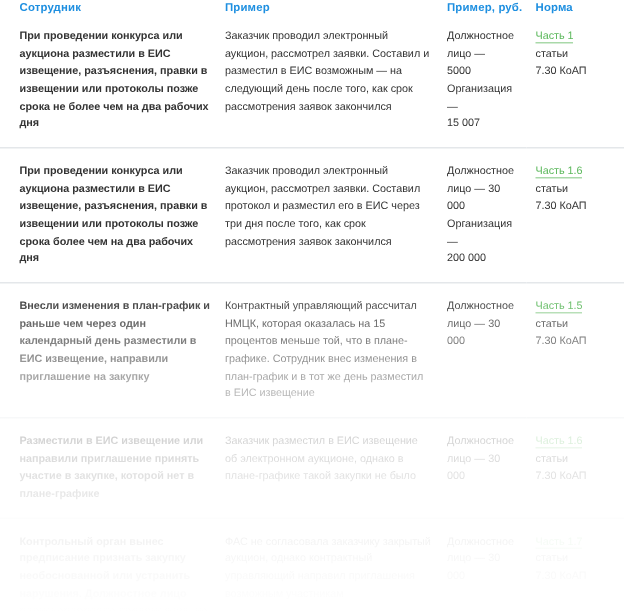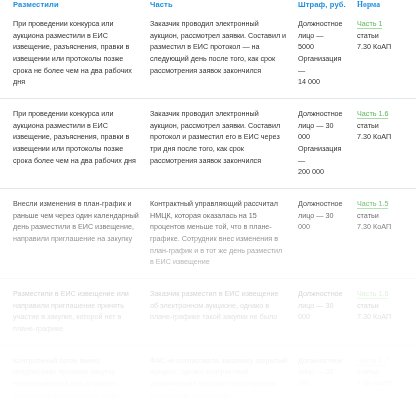--- a/index.html
+++ b/index.html
@@ -44,30 +44,30 @@
 
   thead th {
     font-size: 7.6px;
     font-weight: bold;
     color: #1e8fe0;
     padding: 9px 0 11px 0;
     line-height: 1.2;
     letter-spacing: 0.1px;
   }
   thead th.pad-l  { padding-left: 13px; }
-  thead th.pad-l2 { padding-left: 6px; font-family: Liberation Serif, serif; }
+  thead th.pad-l2 { padding-left: 6px; }
 
   tbody tr.data-row > td {
     border-top: 1px solid #e4e7ea;
     padding: 9px 10px 10px 0;
     font-size: 7.2px;
     line-height: 1.62;
     color: #333333;
   }
-  tbody tr.data-row > td.pad-l  { padding-left: 13px; }
+  tbody tr.data-row > td.pad-l  { padding-left: 13px; font-weight: bold; }
   tbody tr.data-row > td.pad-l2 { padding-left: 6px; }
   tbody tr.data-row:first-child > td { border-top: none; }
 
   td.col-norm {
     color: #333333;
   }
   .norm-link {
     color: #5cb85c;
     border-bottom: 1px solid #a9d9a9;
     text-decoration: none;
@@ -107,35 +107,35 @@
 
   <table class="norm-table">
     <colgroup>
       <col class="c-violation">
       <col class="c-example">
       <col class="c-fine">
       <col class="c-norm">
     </colgroup>
     <thead>
       <tr>
-        <th class="pad-l">Разместили</th>
-        <th>Часть</th>
-        <th>Штраф, руб.</th>
+        <th class="pad-l">Сотрудник</th>
+        <th>Пример</th>
+        <th>Пример, руб.</th>
         <th class="pad-l2">Норма</th>
       </tr>
     </thead>
     <tbody id="tbody">
         <tr class="data-row">
           <td class="col-violation pad-l">При проведении конкурса или аукциона разместили в ЕИС извещение, разъяснения, правки в извещении или протоколы позже срока не более чем на два рабочих дня</td>
-          <td class="col-example">Заказчик проводил электронный аукцион, рассмотрел заявки. Составил и разместил в ЕИС протокол — на следующий день после того, как срок рассмотрения заявок закончился</td>
+          <td class="col-example">Заказчик проводил электронный аукцион, рассмотрел заявки. Составил и разместил в ЕИС возможным — на следующий день после того, как срок рассмотрения заявок закончился</td>
           <td class="col-fine">
             <span class="fine-line">Должностное</span>
             <span class="fine-line">лицо — 5000</span>
             <span class="fine-line">Организация —</span>
-            <span class="fine-line">14 000</span>
+            <span class="fine-line">15 007</span>
           </td>
           <td class="col-norm pad-l2"><span class="norm-link">Часть 1</span><span class="norm-rest">статьи</span><span class="norm-rest">7.30 КоАП</span></td>
         </tr>
         <tr class="data-row">
           <td class="col-violation pad-l">При проведении конкурса или аукциона разместили в ЕИС извещение, разъяснения, правки в извещении или протоколы позже срока более чем на два рабочих дня</td>
           <td class="col-example">Заказчик проводил электронный аукцион, рассмотрел заявки. Составил протокол и разместил его в ЕИС через три дня после того, как срок рассмотрения заявок закончился</td>
           <td class="col-fine">
             <span class="fine-line">Должностное</span>
             <span class="fine-line">лицо — 30 000</span>
             <span class="fine-line">Организация —</span>

